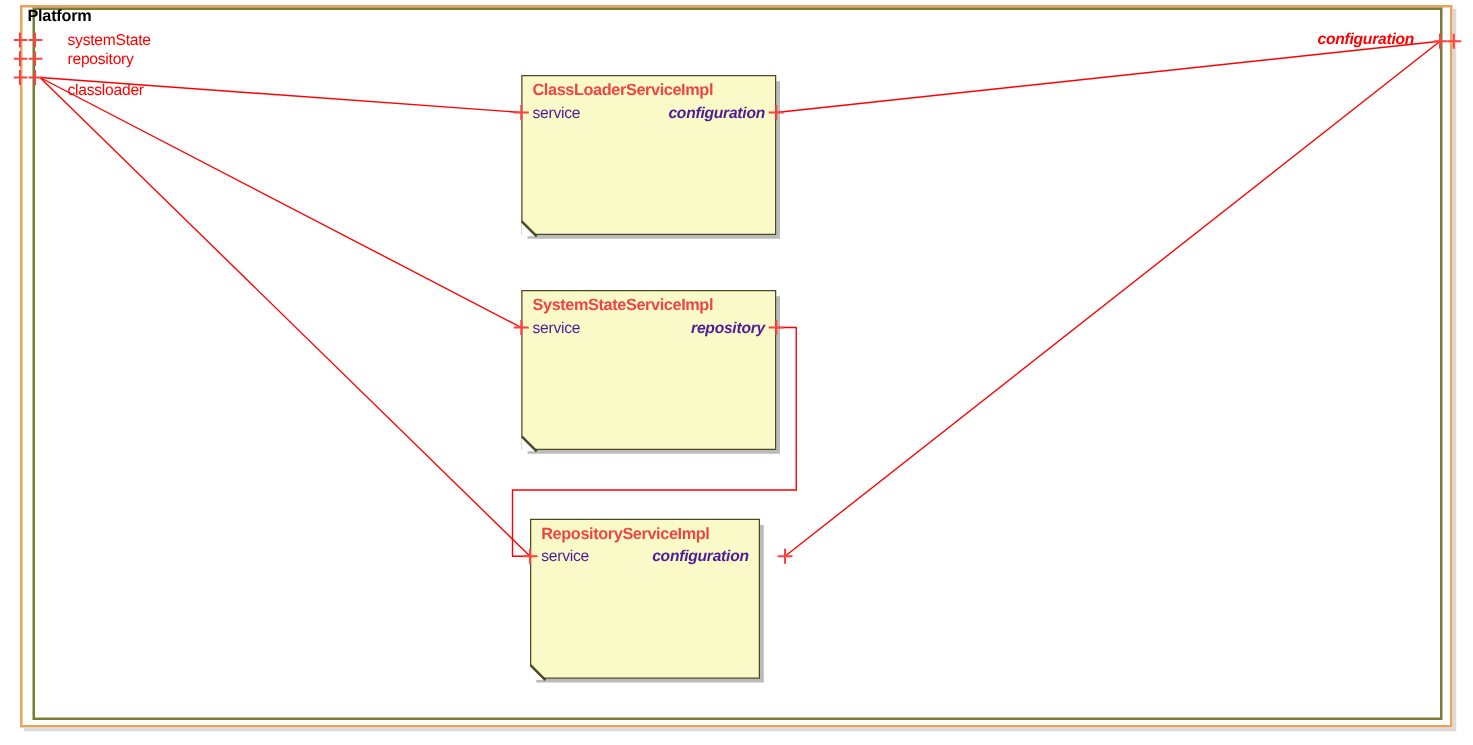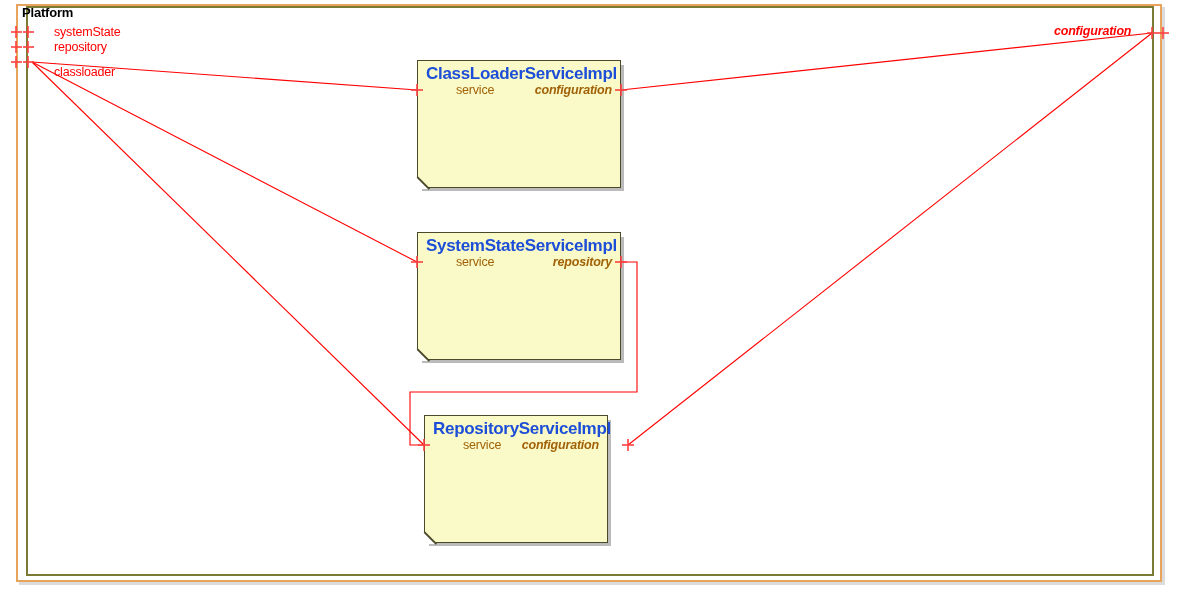--- a/index.html
+++ b/index.html
@@ -93,34 +93,33 @@
     height: 1.5px;
     background: #4A4A2A;
     transform: rotate(45deg);
     transform-origin: left bottom;
     z-index: 3;
   }
   .part-name {
     position: absolute;
     left: 8px;
     top: 3px;
-    font-size: 17px;
+    font-size: 13px;
     font-weight: bold;
-    color: #1d4ed8;
+    color: #ef4444;
     white-space: nowrap;
     letter-spacing: -0.3px;
   }
   .port-label {
     position: absolute;
     top: 22px;
     font-size: 12.5px;
-    color: #a16207;
+    color: #4c1d95;
     white-space: nowrap;
     letter-spacing: -0.2px;
-    margin-left: 30px;
   }
   .port-label.left  { left: 8px; }
   .port-label.right { right: 8px; font-style: italic; font-weight: bold; }
 
   
   .edge-label {
     position: absolute;
     font-size: 12.5px;
     color: #FF0000;
     white-space: nowrap;

